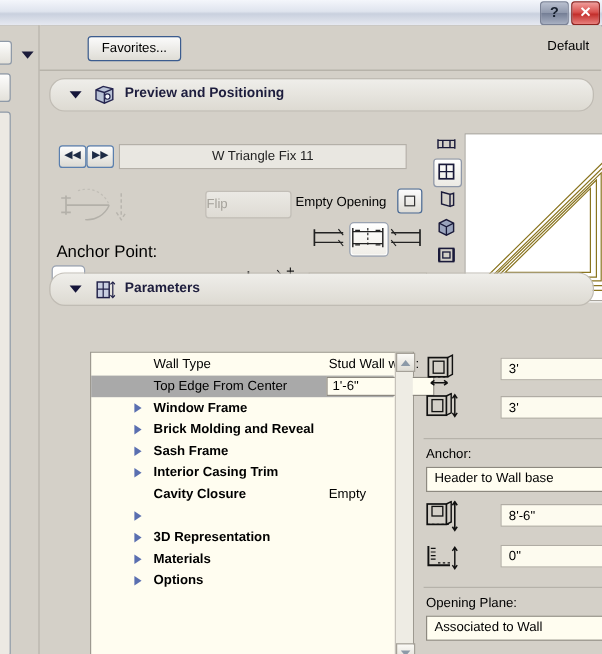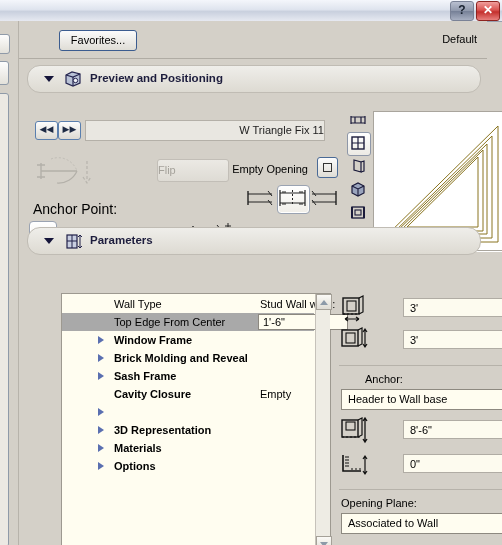--- a/index.html
+++ b/index.html
@@ -40,21 +40,21 @@
   .ls-chip{position:absolute;left:-6px;border:1px solid #8f9aa8;border-radius:3px;
            background:linear-gradient(to bottom,#fdfdfd,#e3e1da);}
   .ls-a{top:13px;width:14px;height:18px;}
   .ls-b{top:40px;width:13px;height:22px;}
   .ls-c{top:72px;width:13px;height:452px;background:#ece9e3;}
   .ls-caret{position:absolute;left:18px;top:22px;width:0;height:0;
             border-left:5px solid transparent;border-right:5px solid transparent;
             border-top:6px solid #1b1b3a;}
 
   
-  .panel{position:absolute;left:18px;top:21px;width:468px;height:524px;background:#d4d0c8;
+  .panel{position:absolute;left:32px;top:21px;width:468px;height:524px;background:#d4d0c8;
          border-left:1px solid #b7b3ab;}
 
   .favrow{position:absolute;left:0;top:0;width:468px;height:37px;border-bottom:1px solid #b0aca4;}
   .fav-btn{
     position:absolute;left:40px;top:9px;width:76px;height:19px;
     border:1px solid #3b5c8f;border-radius:3px;
     background:linear-gradient(to bottom,#fbfbfb,#dfddd6);
     font-size:11px;text-align:center;line-height:18px;color:#000;
   }
   .fav-default{position:absolute;right:10px;top:12px;font-size:11px;color:#000;}
@@ -70,21 +70,21 @@
   .sect .stitle{position:absolute;left:62px;top:6px;font-size:11.5px;font-weight:bold;color:#1d1d3d;}
 
   
   .prevbody{position:absolute;left:8px;top:88px;width:452px;height:145px;}
   .navbtn{position:absolute;top:12px;width:21px;height:17px;border:1px solid #5a7fae;border-radius:3px;
           background:linear-gradient(to bottom,#fdfdfd,#dcdad3);text-align:center;line-height:15px;font-size:9px;color:#1d2a44;}
   .nav-prev{left:8px;}
   .nav-next{left:31px;}
   .namefield{position:absolute;left:58px;top:11px;width:238px;height:19px;
              border:1px solid #b4b0a8;background:#e9e7e1;
-             text-align:right;line-height:18px;font-size:11px;color:#222;}
+             text-align:center;line-height:18px;font-size:11px;color:#222;}
 
   .flipbtn{position:absolute;left:130px;top:50px;width:70px;height:21px;
            border:1px solid #c2beb7;border-radius:3px;
            background:linear-gradient(to bottom,#ebe9e4,#dedbd4);
            line-height:20px;font-size:11px;color:#a5a29b;}
   .emptylbl{position:absolute;left:171px;top:50px;width:110px;text-align:right;font-size:11px;line-height:20px;}
   .emptybox{position:absolute;left:290px;top:48px;width:19px;height:19px;
             border:1px solid #4a6a96;border-radius:3px;
             background:linear-gradient(to bottom,#fcfcfc,#dedcd5);}
   .emptybox i{position:absolute;left:5px;top:5px;width:7px;height:7px;border:1px solid #333;display:block;}
@@ -332,20 +332,24 @@
           </div>
           <div class="prow bold">
             <span class="tri"></span>
             <span class="pname">Brick Molding and Reveal</span>
           </div>
           <div class="prow bold">
             <span class="tri"></span>
             <span class="pname">Sash Frame</span>
           </div>
           <div class="prow bold">
+            <span class="tri"></span>
+            <span class="pname">Interior Casing Trim</span>
+          </div>
+          <div class="prow bold">
             <span class="pname">Cavity Closure</span>
             <span class="pval">Empty</span>
           </div>
           <div class="prow bold">
             <span class="tri"></span>
           </div>
           <div class="prow bold">
             <span class="tri"></span>
             <span class="pname">3D Representation</span>
           </div>
@@ -385,21 +389,21 @@
           <rect x="3" y="3" width="16" height="16" fill="none" stroke="#111" stroke-width="1.4"></rect>
           <rect x="7" y="6" width="9" height="10" fill="none" stroke="#111" stroke-width="1.1"></rect>
           <path d="M19 3 L23 1 L23 17 L19 19" fill="none" stroke="#111" stroke-width="1.2"></path>
           <path d="M26 3 L26 19 M24 5 L26 2 L28 5 M24 17 L26 20 L28 17" stroke="#111" stroke-width="1.2" fill="none"></path>
         </svg>
       </div>
       <div class="rfield" style="left:66px;top:37px;width:108px;">3'</div>
 
       <div class="rsep" style="top:72px;"></div>
 
-      <div class="rlabel" style="left:4px;top:80px;margin-left:24px;">Anchor:</div>
+      <div class="rlabel" style="left:4px;top:80px;">Anchor:</div>
       <div class="rsel" style="left:4px;top:96px;width:170px;">
         <span>Header to Wall base</span>
         
       </div>
 
       <div class="ricon" style="left:2px;top:124px;">
         <svg width="30" height="30" viewBox="0 0 30 30">
           <rect x="3" y="3" width="16" height="17" fill="none" stroke="#111" stroke-width="1.4"></rect>
           <rect x="7" y="5" width="9" height="8" fill="none" stroke="#111" stroke-width="1.1"></rect>
           <path d="M19 3 L23 1 L23 18 L19 20" fill="none" stroke="#111" stroke-width="1.2"></path>

